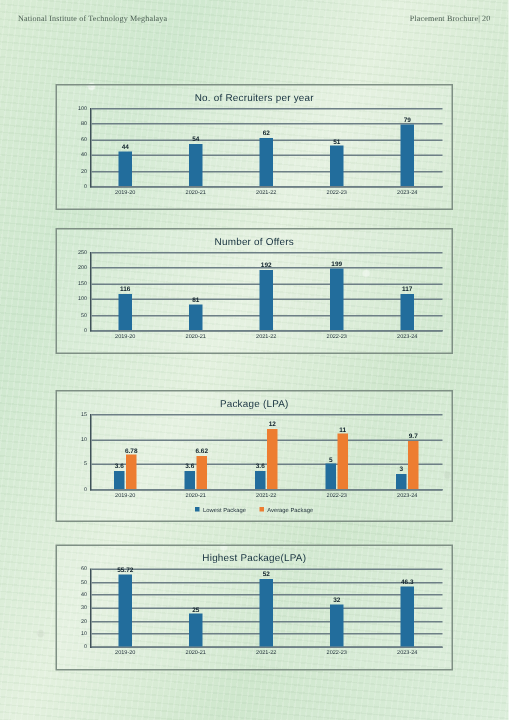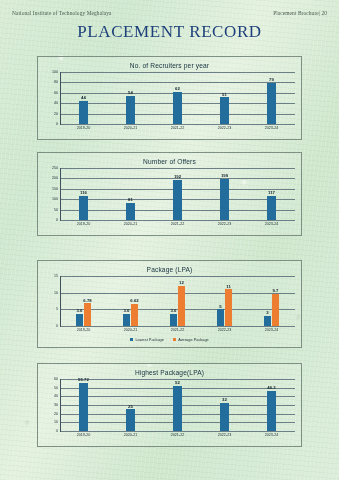--- a/index.html
+++ b/index.html
@@ -102,21 +102,20 @@
 <body>
 
 <div class="page">
   <div class="paper-noise"></div>
 
   <div class="hdr">
     <span>National Institute of Technology Meghalaya</span>
     <span>Placement Brochure| 20</span>
   </div>
 
-  <div class="title">PLACEMENT RECORD</div>
 
   <div class="card" id="card0">
     <div class="ctitle">No. of Recruiters per year</div>
     <div class="plotwrap">
       <div class="plot" id="plot0" style="height: 61px;">
           <div class="yaxis" style="height: 52px;">
             <div class="ytick" style="top: 52px;">0</div>
             <div class="ytick" style="top: 41.6px;">20</div>
             <div class="ytick" style="top: 31.2px;">40</div>
             <div class="ytick" style="top: 20.8px;">60</div>

